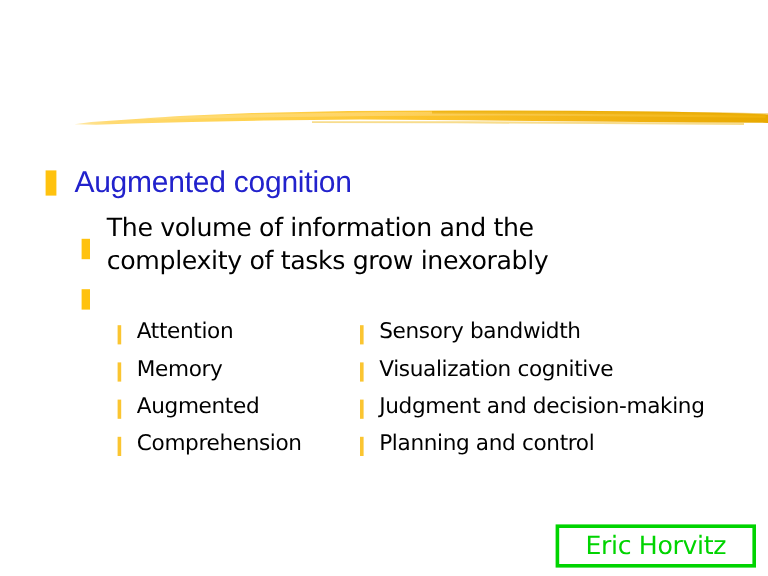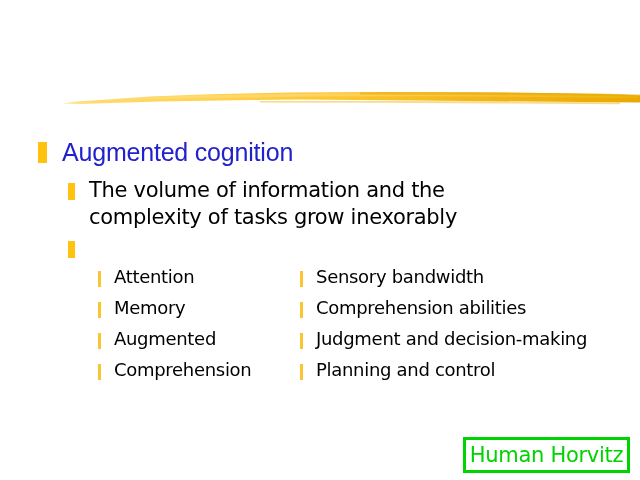--- a/index.html
+++ b/index.html
@@ -60,21 +60,21 @@
 
   
   .lvl2-group {
     position: absolute;
     left: 68px;
     top: 177px;
     width: 540px;
   }
   .lvl2-row {
     display: flex;
-    align-items: flex-start;
+    align-items: center;
     margin-bottom: 4px;
   }
   .lvl2-bullet {
     width: 7px;
     height: 17px;
     background: #ffc20e;
     margin-right: 14px;
     margin-top: 6px;
     flex: none;
   }
@@ -213,31 +213,31 @@
       </div>
     </div>
 
     <div class="lvl3-col" id="lvl3-col-right">
       <div class="lvl3-row">
         <span class="lvl3-bullet"></span>
         <span class="lvl3-text">Sensory bandwidth</span>
       </div>
       <div class="lvl3-row">
         <span class="lvl3-bullet"></span>
-        <span class="lvl3-text">Comprehension abilities</span>
+        <span class="lvl3-text">Visualization cognitive</span>
       </div>
       <div class="lvl3-row">
         <span class="lvl3-bullet"></span>
         <span class="lvl3-text">Judgment and decision-making</span>
       </div>
       <div class="lvl3-row">
         <span class="lvl3-bullet"></span>
         <span class="lvl3-text">Planning and control</span>
       </div>
     </div>
 
   </div>
 
   <div id="signature-box">
-    <span id="signature-text">Human Horvitz</span>
+    <span id="signature-text">Eric Horvitz</span>
   </div>
 
 </div>
 
 </body></html>

